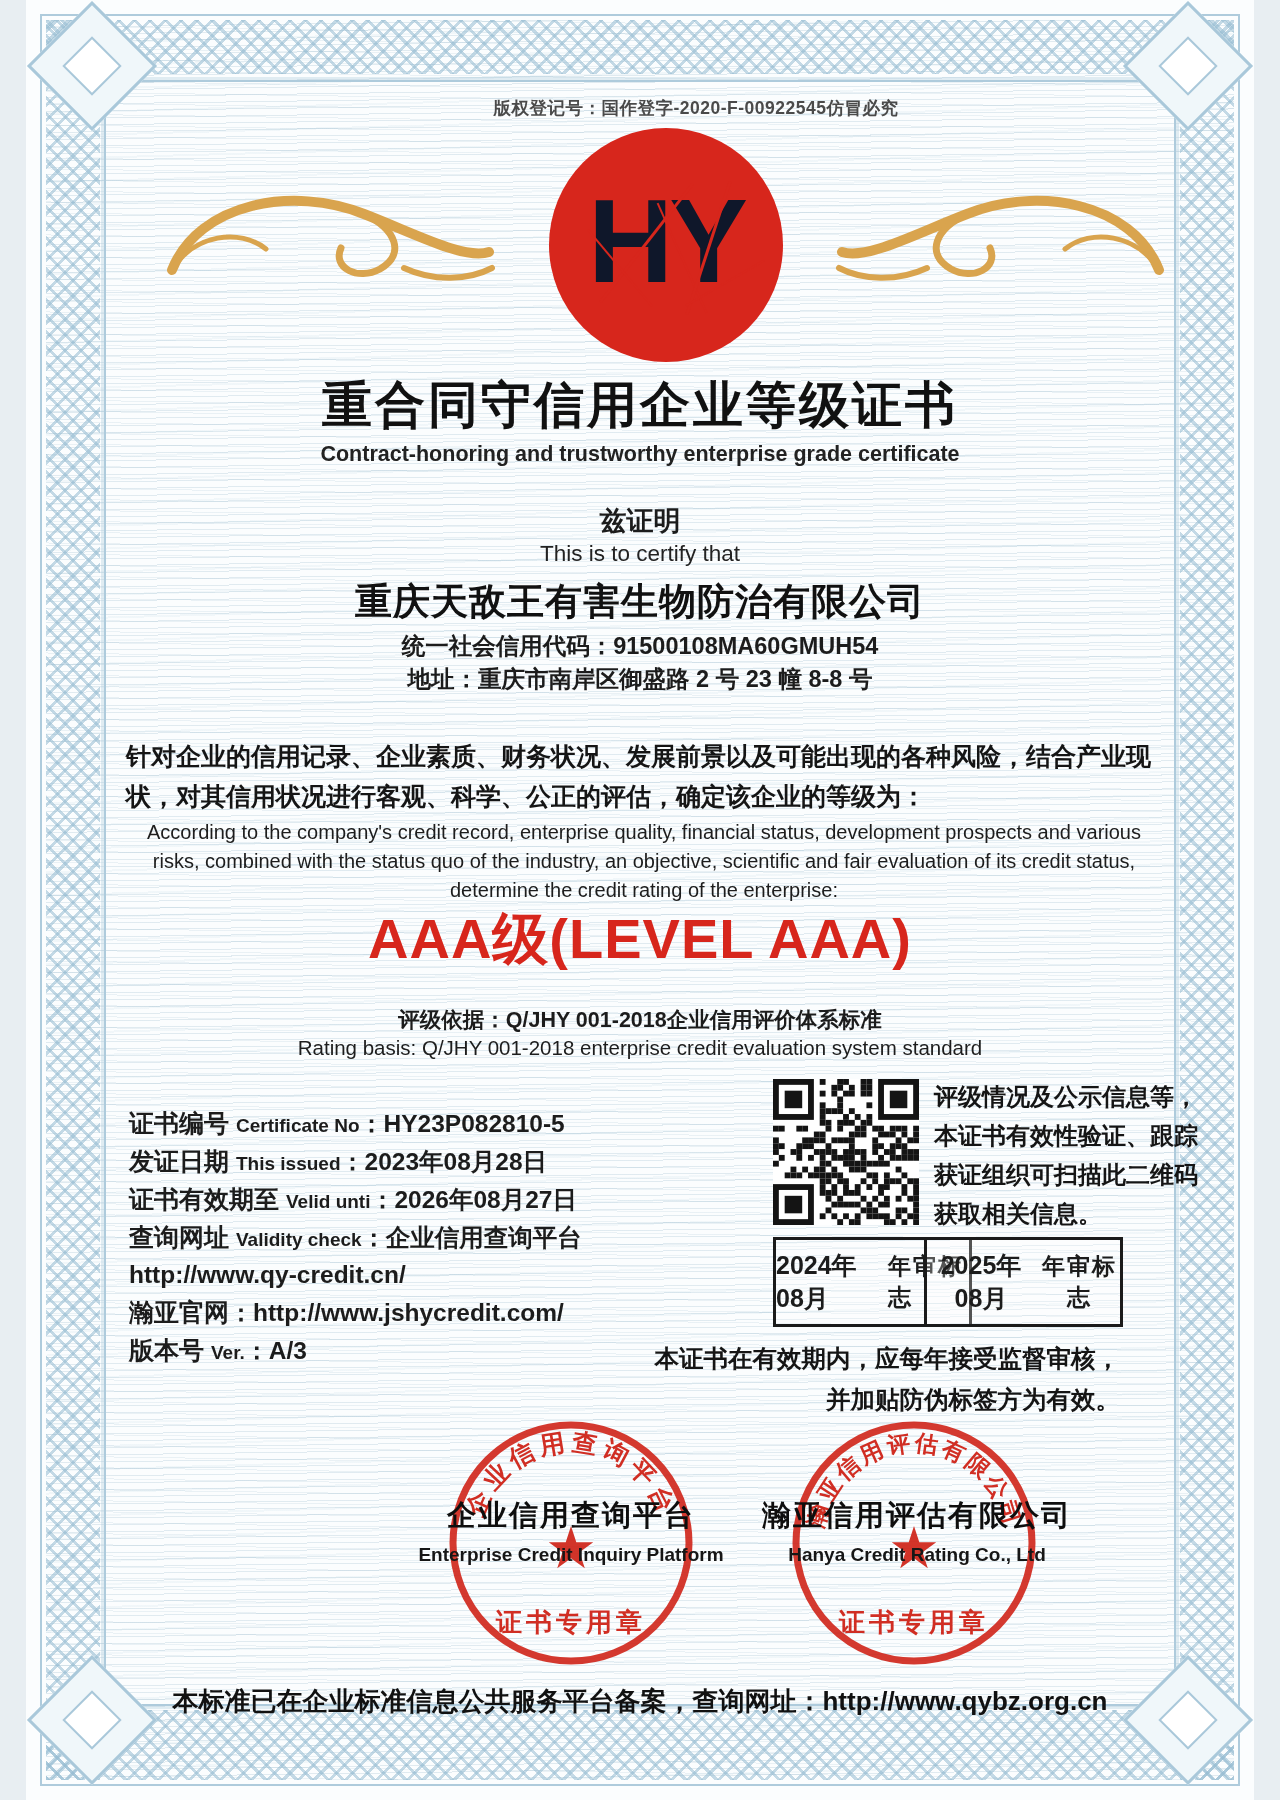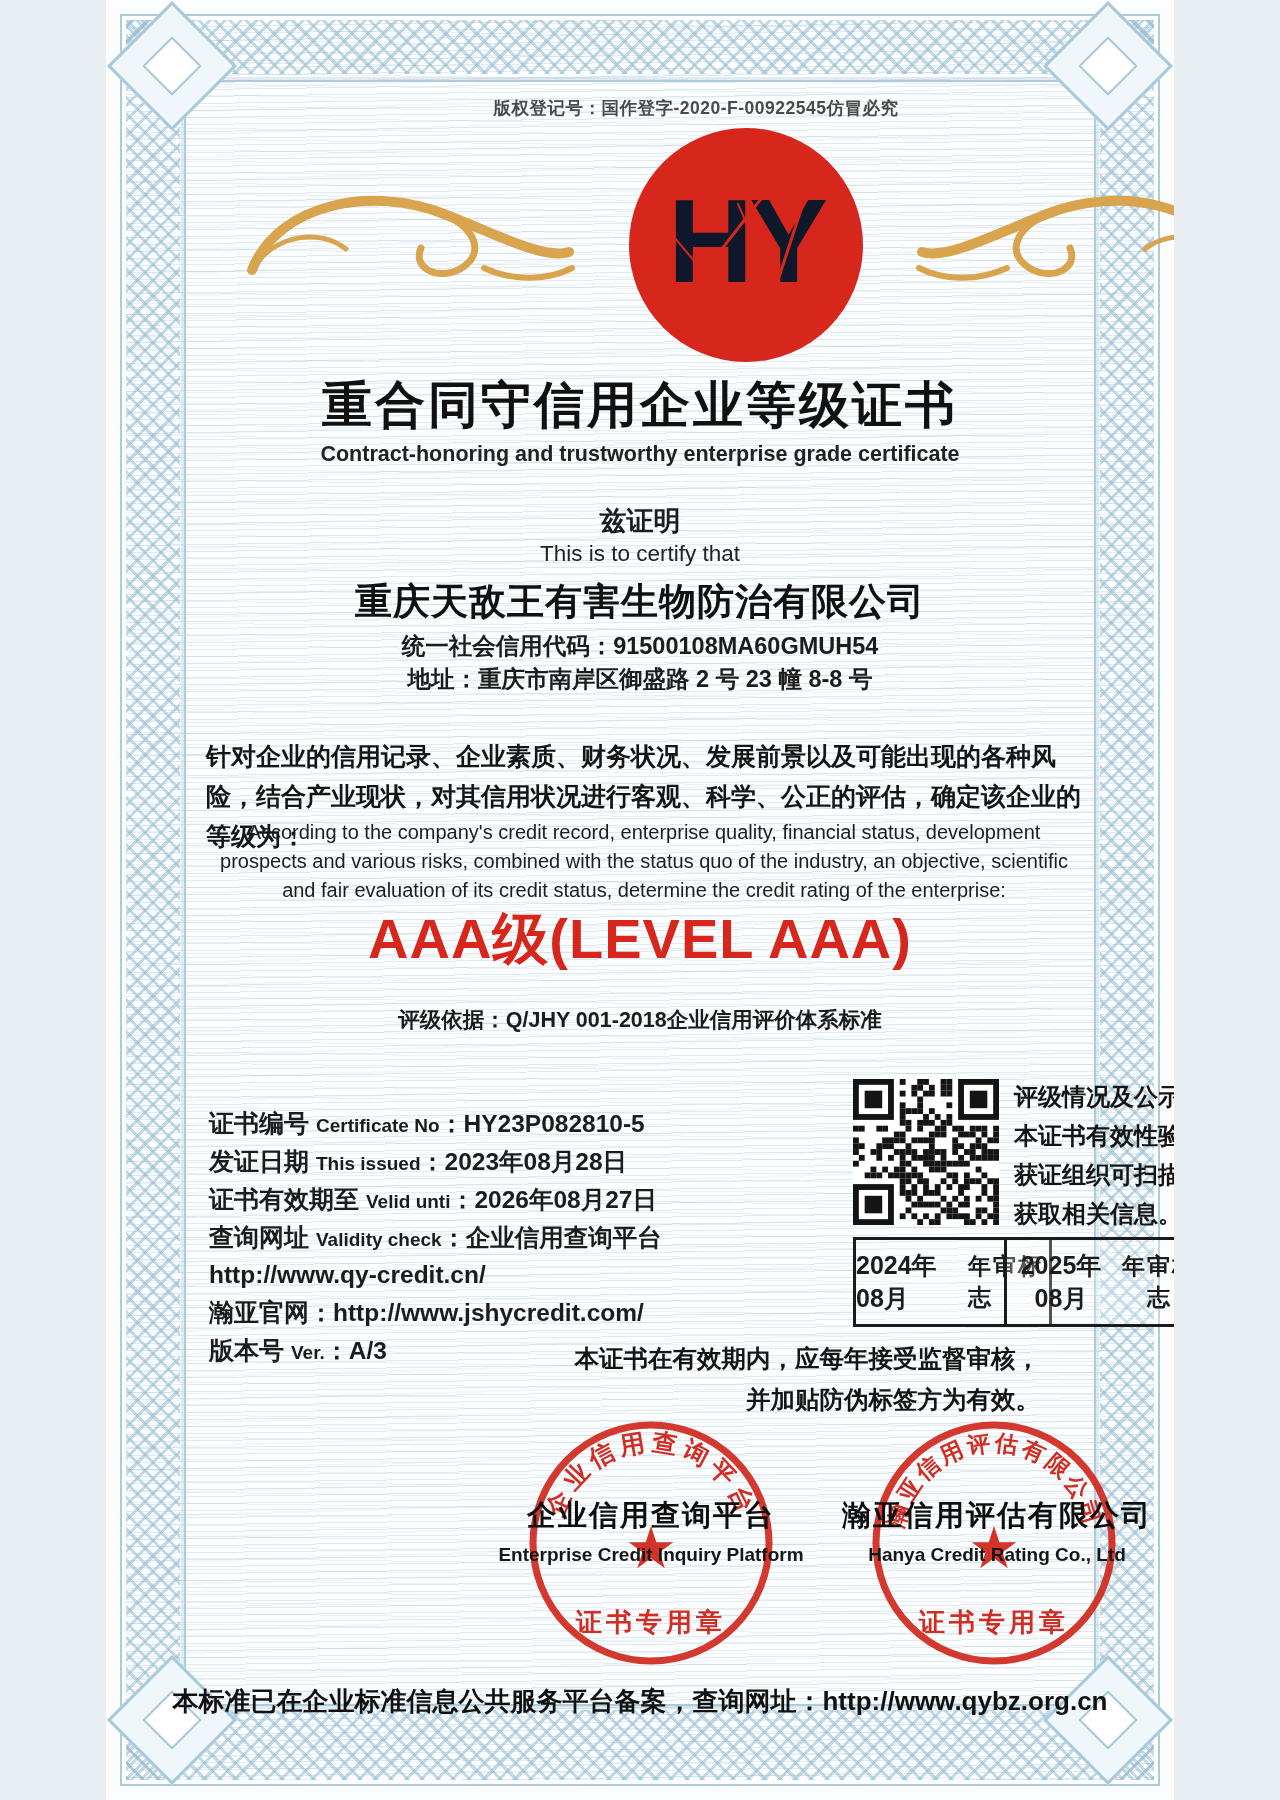--- a/index.html
+++ b/index.html
@@ -1,16 +1,16 @@
 <!DOCTYPE html>
 <html><head>
 <meta charset="utf-8">
 <style>
   html,body{margin:0;padding:0;background:#e8eef2;}
-  .page{position:relative;width:1068px;height:1800px;margin:0 auto;background:#fbfdfe;overflow:hidden;
+  .page{position:relative;width:1228px;height:1800px;margin:0 auto;background:#fbfdfe;overflow:hidden;
         font-family:"Liberation Sans","DejaVu Sans",sans-serif;color:#1c1c1c;text-decoration:underline;}
   
   .waves{position:absolute;inset:20px;pointer-events:none;
     background:
       repeating-linear-gradient(179.2deg, rgba(116,160,185,.20) 0 1px, transparent 1px 7px),
       repeating-linear-gradient(180.8deg, rgba(116,160,185,.13) 0 1px, transparent 1px 11px),
       repeating-linear-gradient(178.4deg, rgba(150,190,210,.10) 0 2px, transparent 2px 23px);}
   
   .border-outer{position:absolute;inset:14px;border:2px solid #aecbdc;}
   .border-band{position:absolute;inset:20px;pointer-events:none;}
@@ -139,20 +139,21 @@
   <div class="center certify-en">This is to certify that</div>
   <div class="center company">重庆天敌王有害生物防治有限公司</div>
   <div class="center credit-code">统一社会信用代码：91500108MA60GMUH54</div>
   <div class="center address">地址：重庆市南岸区御盛路 2 号 23 幢 8-8 号</div>
 
   <div class="para para-cn">针对企业的信用记录、企业素质、财务状况、发展前景以及可能出现的各种风险，结合产业现状，对其信用状况进行客观、科学、公正的评估，确定该企业的等级为：</div>
   <div class="para para-en">According to the company's credit record, enterprise quality, financial status, development prospects and various risks, combined with the status quo of the industry, an objective, scientific and fair evaluation of its credit status, determine the credit rating of the enterprise:</div>
 
   <div class="center rating">AAA级(LEVEL AAA)</div>
   <div class="center basis-cn">评级依据：Q/JHY 001-2018企业信用评价体系标准</div>
+  <div class="center basis-en">Rating basis: Q/JHY 001-2018 enterprise credit evaluation system standard</div>
 
   <div class="details">
     <div class="drow">
       <span class="lcn">证书编号</span><span class="len">Certificate No</span><span class="colon">：</span><span class="val">HY23P082810-5</span>
     </div>
     <div class="drow">
       <span class="lcn">发证日期</span><span class="len">This issued</span><span class="colon">：</span><span class="val">2023年08月28日</span>
     </div>
     <div class="drow">
       <span class="lcn">证书有效期至</span><span class="len">Velid unti</span><span class="colon">：</span><span class="val">2026年08月27日</span>

